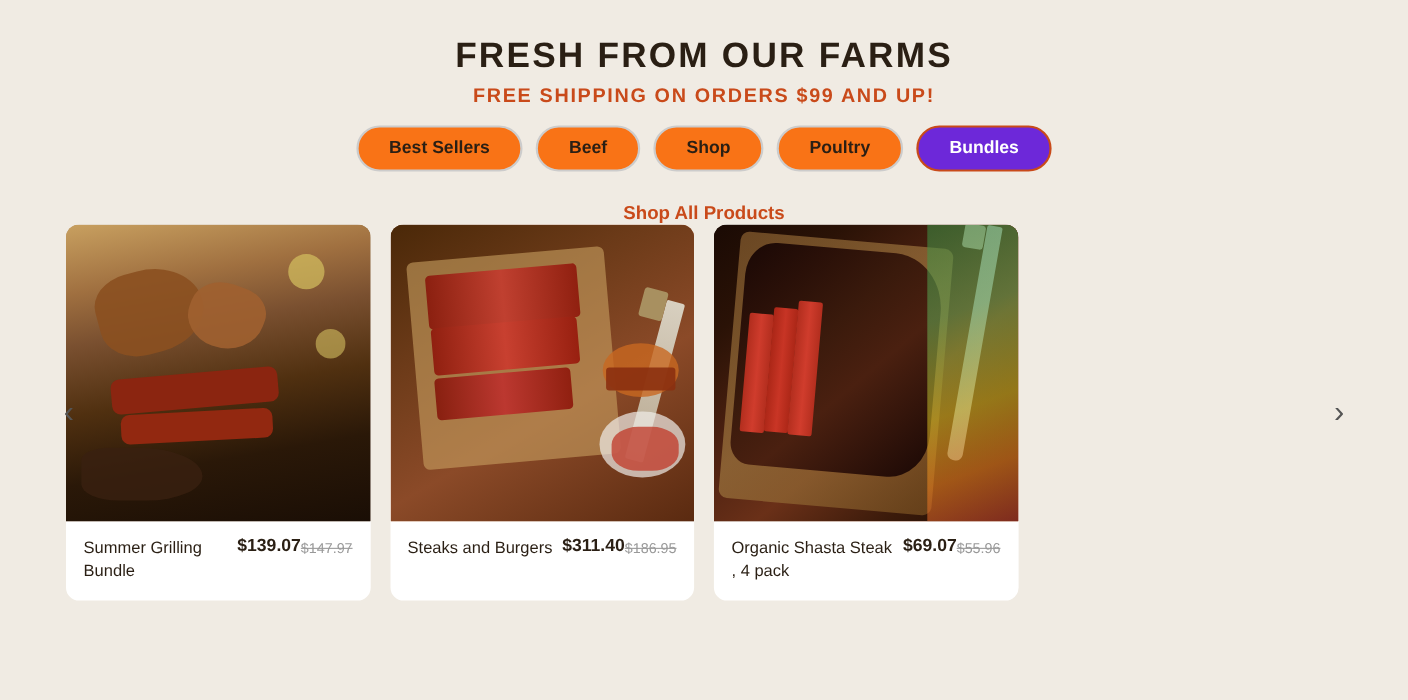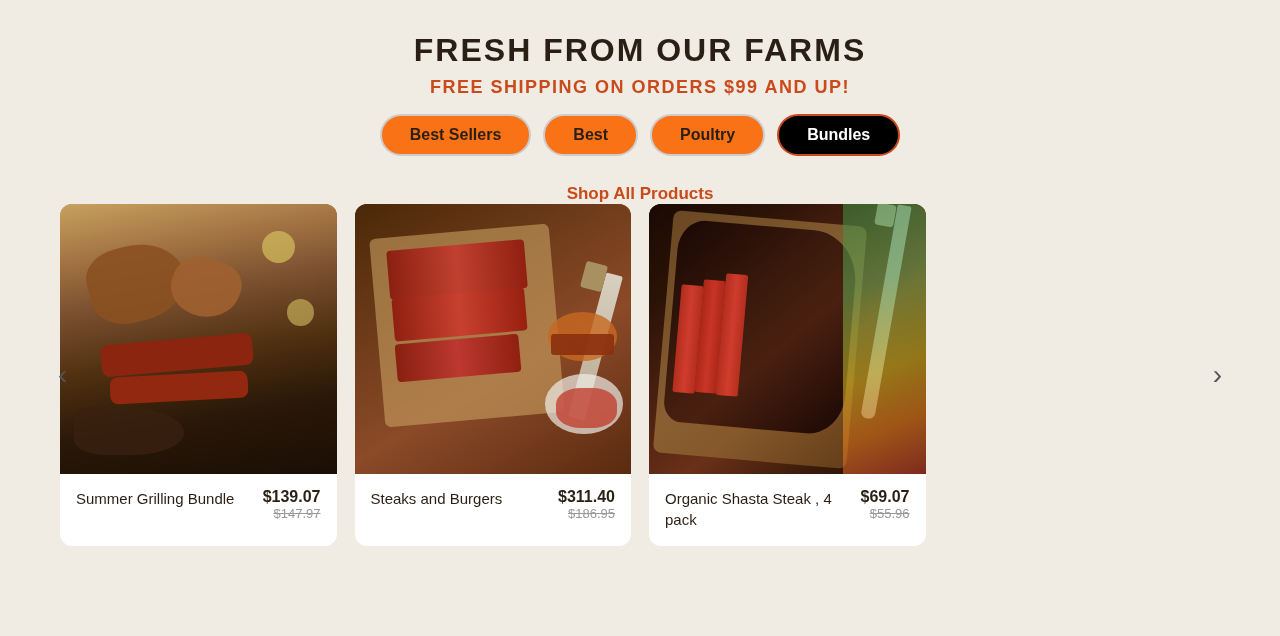--- a/index.html
+++ b/index.html
@@ -46,21 +46,21 @@
       border-radius: 50px;
       border: 2px solid #ccc;
       background: #f97316;
       font-size: 16px;
       font-weight: 600;
       color: #2a1f14;
       cursor: pointer;
       transition: background 0.2s;
     }
     .tab-btn.active {
-      background: #000000;
+      background: #6d28d9;
       color: #fff;
       border-color: #c94a1a;
     }
     .shop-all-link {
       color: #c94a1a;
       font-size: 17px;
       font-weight: 600;
       text-decoration: none;
       cursor: pointer;
     }
@@ -112,21 +112,21 @@
     .product-name {
       font-size: 15px;
       font-weight: 500;
       color: #2a1f14;
       flex: 1;
       margin-right: 8px;
       line-height: 1.4;
     }
     .product-prices {
       display: flex;
-      flex-direction: column;
+      flex-direction: row;
       align-items: flex-end;
       white-space: nowrap;
     }
     .price-current {
       font-size: 16px;
       font-weight: 700;
       color: #2a1f14;
     }
     .price-original {
       font-size: 13px;
@@ -160,21 +160,22 @@
   </style>
 </head>
 <body>
 
 <div class="container">
   <h1 class="main-title">FRESH FROM OUR FARMS</h1>
   <p class="subtitle">FREE SHIPPING ON ORDERS $99 AND UP!</p>
 
   <div class="filter-tabs">
     <button class="tab-btn">Best Sellers</button>
-    <button class="tab-btn">Best</button>
+    <button class="tab-btn">Beef</button>
+    <button class="tab-btn">Shop</button>
     <button class="tab-btn">Poultry</button>
     <button class="tab-btn active">Bundles</button>
   </div>
 
   <a class="shop-all-link">Shop All Products</a>
 
   <div class="carousel-wrapper">
     <button class="carousel-btn prev">‹</button>
 
     <div class="products-grid">

